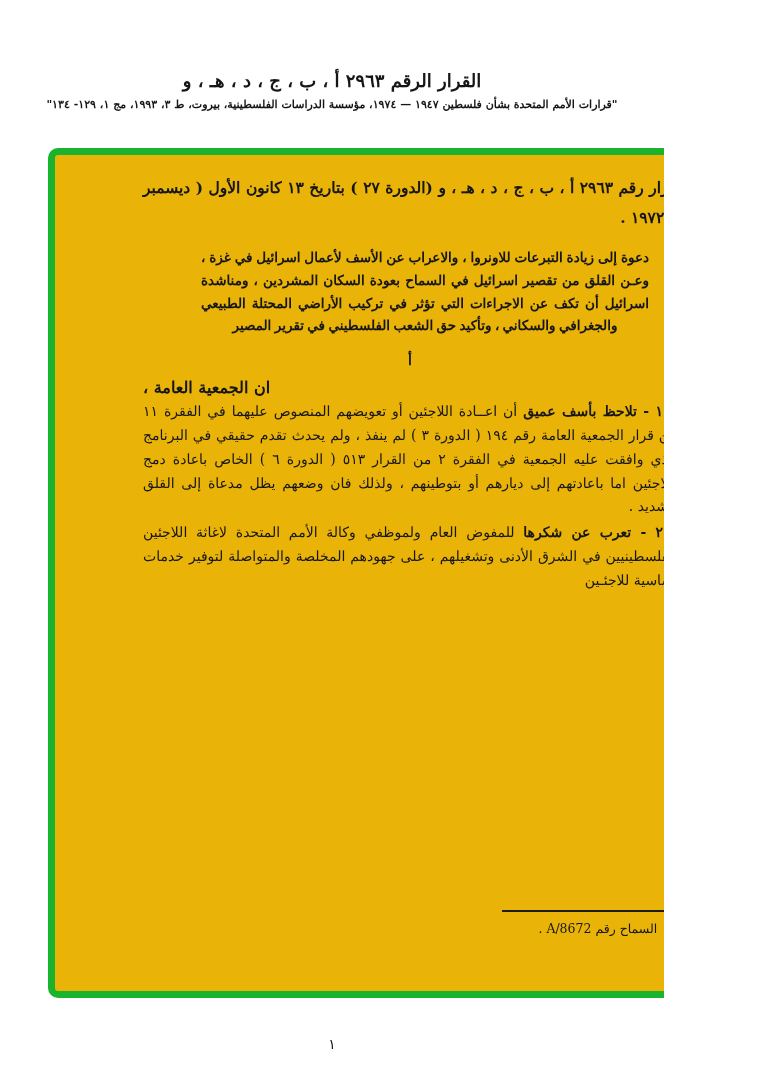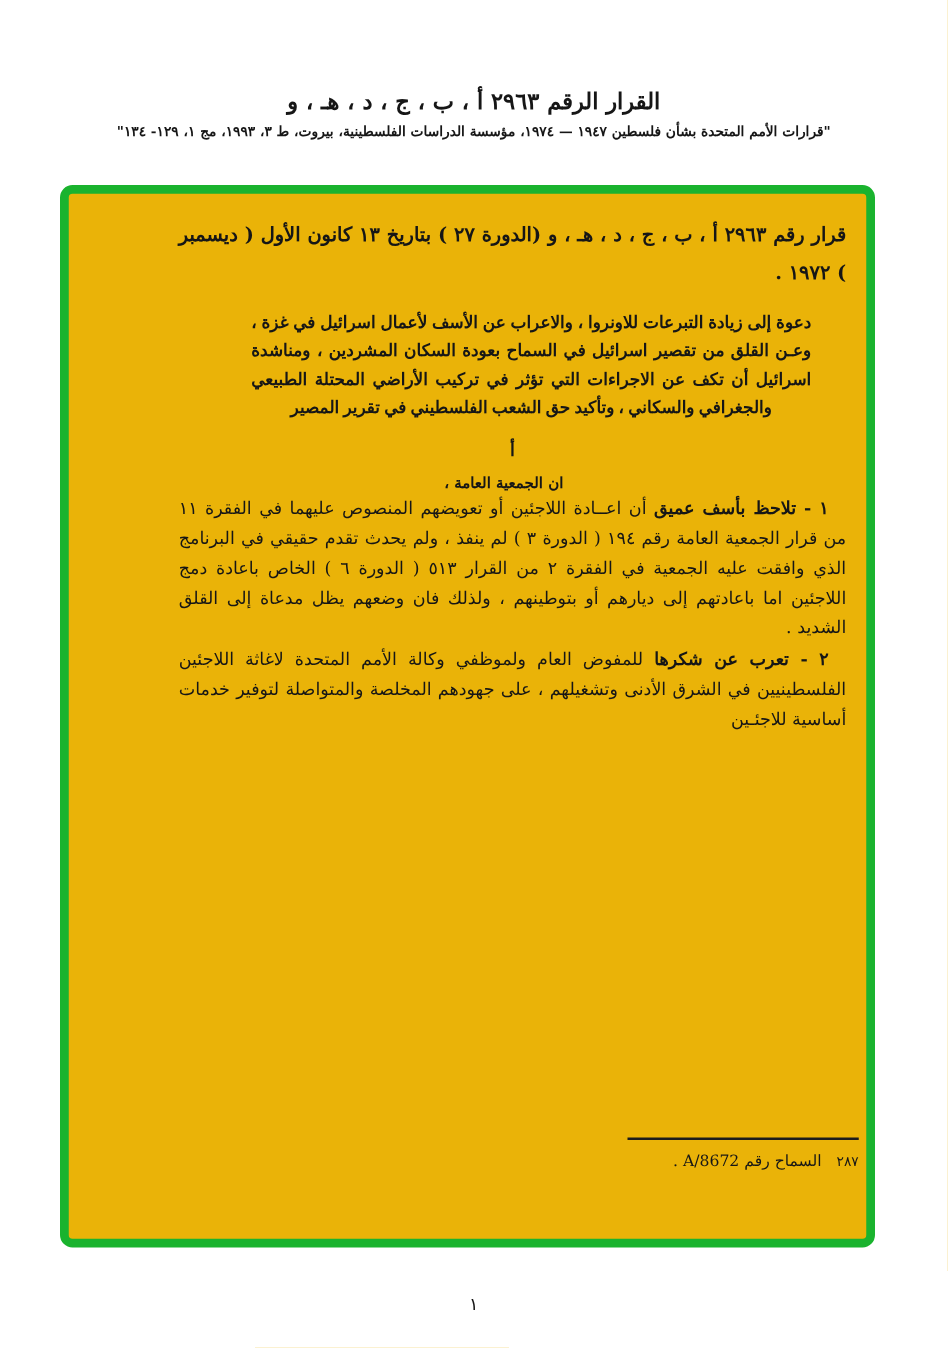--- a/index.html
+++ b/index.html
@@ -1,19 +1,19 @@
 <!DOCTYPE html>
 <html lang="ar" style="--green: #1ab32e; --ink: #161616;"><head>
 <meta charset="utf-8">
 <style>
   :root { --green: #1ab32e; --ink: #161616; }
   * { margin:0; padding:0; box-sizing:border-box; }
   html,body { background:#ffffff; }
   .page {
-    position:relative; width:758px; height:1078px; background:#ffffff;
+    position:relative; width:664px; height:1078px; background:#ffffff;
     font-family:"DejaVu Serif", serif; color:var(--ink); overflow:hidden;
   }
 
   
   .header { position:absolute; top:70px; left:0; right:0; text-align:center; direction:rtl; }
   .doc-title { font-size:18px; font-weight:bold; letter-spacing:0.5px; }
   .doc-source { font-size:11px; font-weight:bold; margin-top:7px; white-space:nowrap; }
 
   
   .highlight-box {
@@ -24,21 +24,21 @@
     position:absolute; inset:0; overflow:hidden;
     padding:14px 16px 0 88px; direction:rtl; text-align:justify;
   }
 
   .res-heading { font-size:15.5px; font-weight:bold; line-height:1.95; margin:4px 0 14px; text-align:justify; }
   .res-summary {
     font-size:13.5px; font-weight:bold; line-height:1.68;
     margin:0 28px 0 58px; text-align:justify; text-align-last:center;font-family:Liberation Serif, serif;
   }
   .section-letter { text-align:center; font-size:14px; font-weight:bold; margin:14px 0 10px; }
-  .opening { font-weight:bold; font-size:12px; margin:0 14px 3px 0; text-align:center; }
+  .opening { font-weight:bold; font-size:16px; margin:0 14px 3px 0; text-align:left; }
 
   .body-para { font-size:14px; line-height:1.7; margin-bottom:2px; text-indent:14px; }
   .body-para .lead { font-weight:bold; }
   sup.note { font-size:9px; line-height:0; }
 
   
   .footnotes { position:absolute; left:16px; right:6px; bottom:50px; direction:rtl; }
   .fn-sep { width:185px; height:2px; background:#1c1c1c; margin-bottom:9px; }
   .fn-line { font-size:12.5px; text-align:right; margin-bottom:5px; white-space:nowrap; }
   .fn-marker { font-size:11px; margin-left:12px; }

